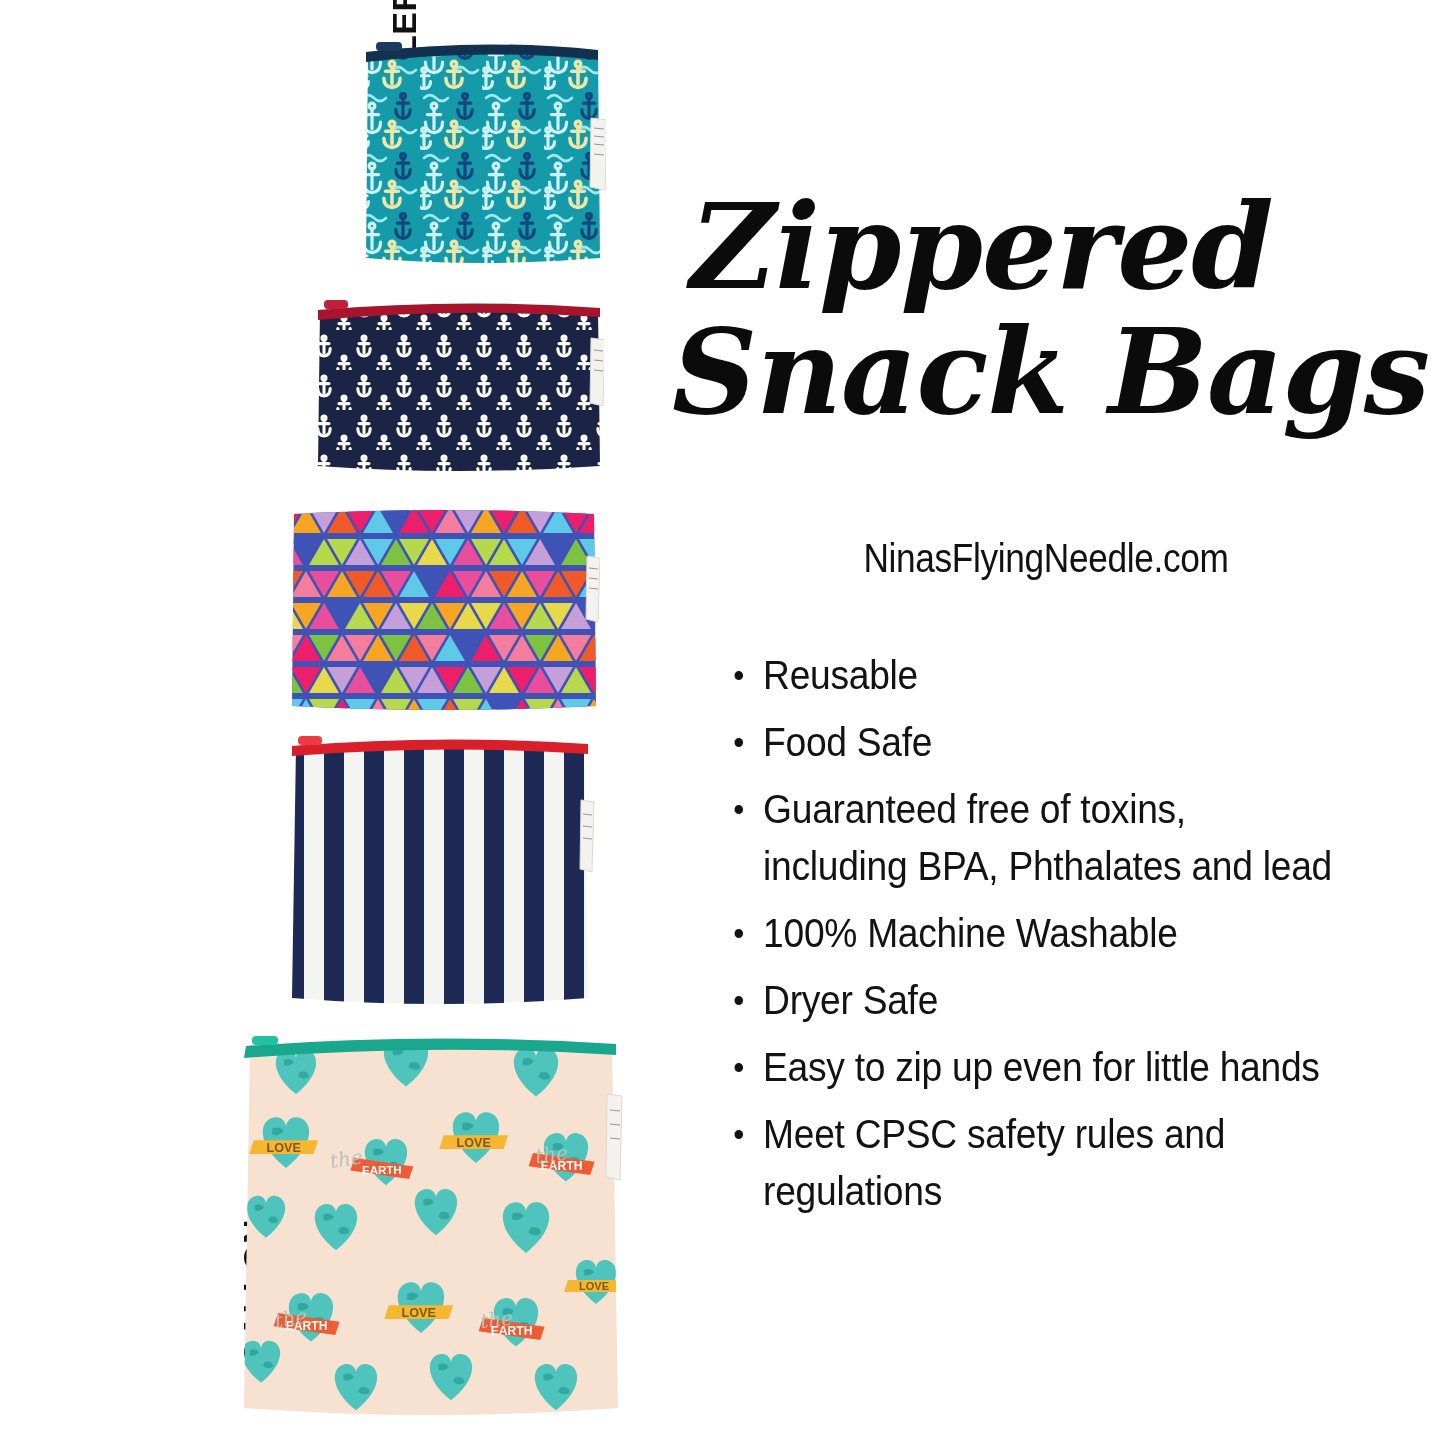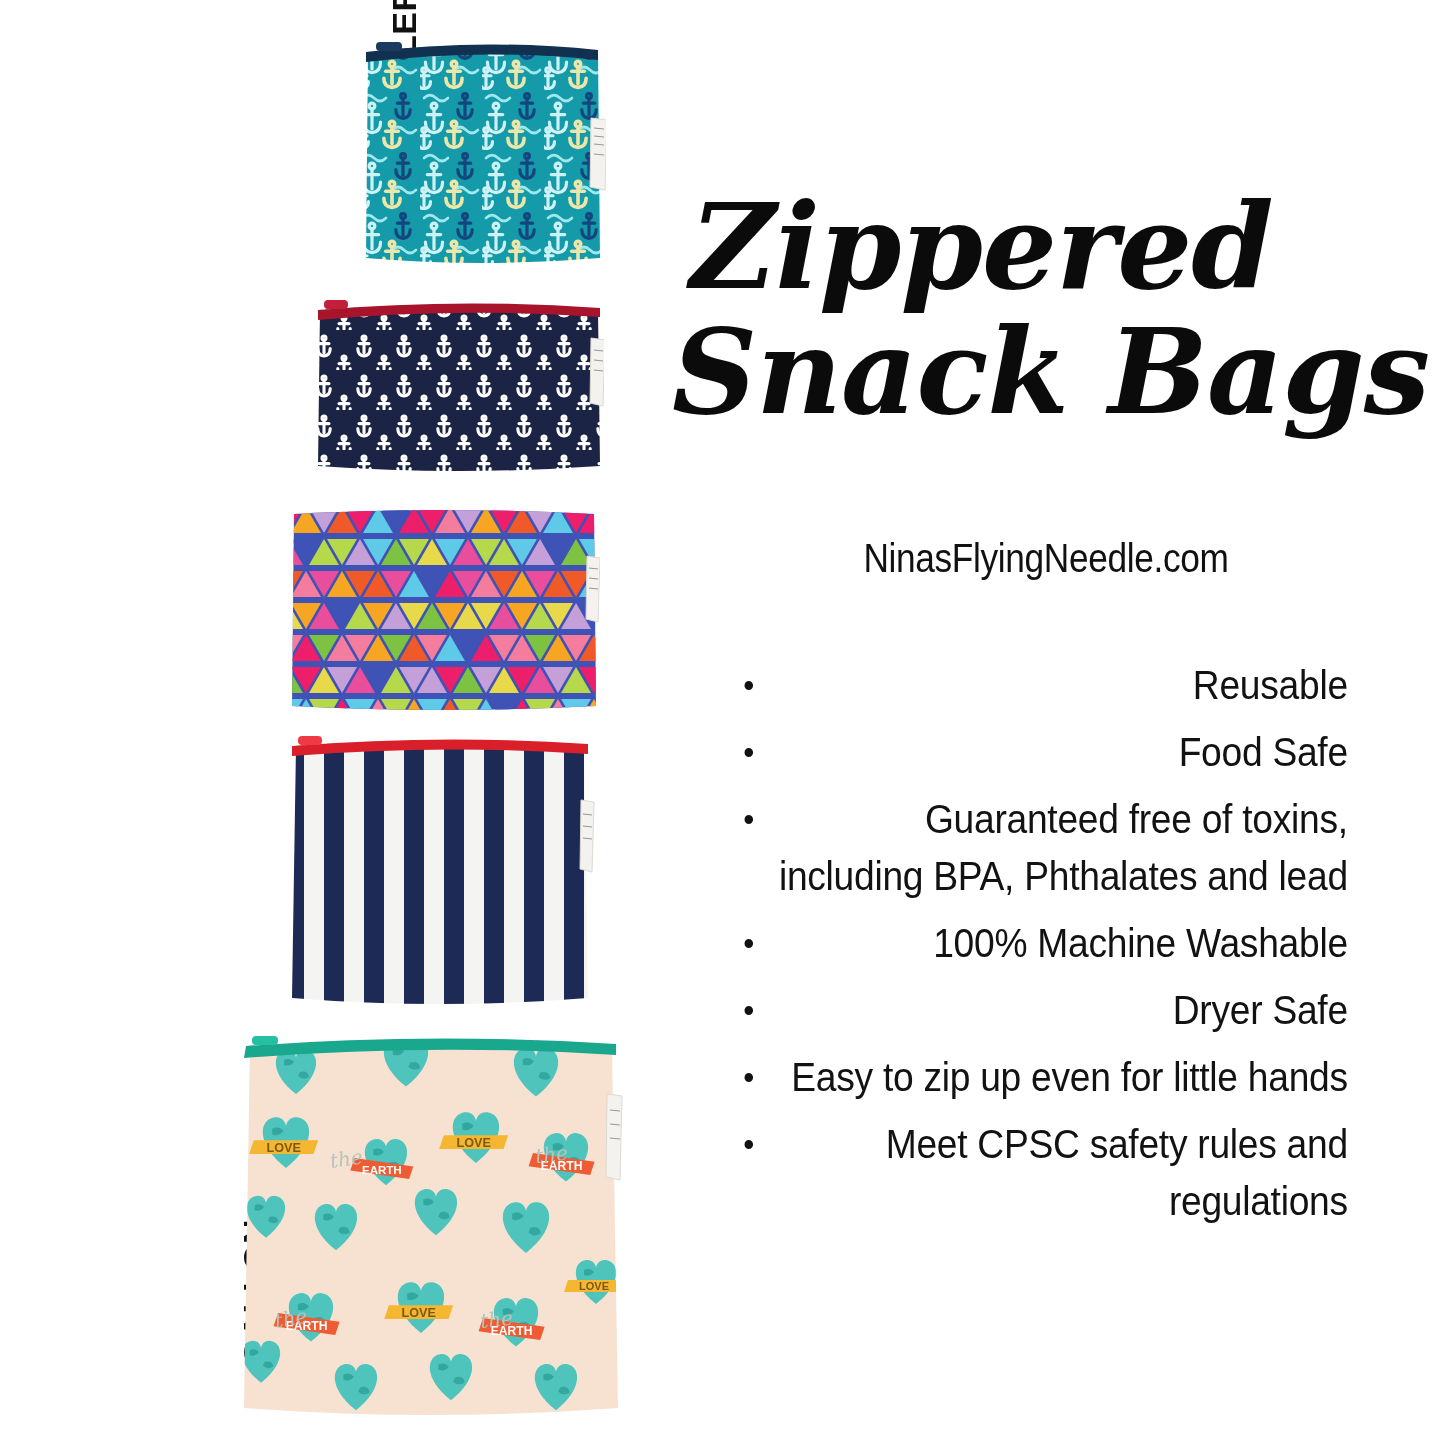--- a/index.html
+++ b/index.html
@@ -77,23 +77,22 @@
     transform: scaleX(0.86);
     transform-origin: 50% 50%;
   }
 
   .features {
     position: absolute;
     left: 722px;
     top: 645px;
     width: 660px;
     list-style: none;
-    margin: 12px;
+    margin: 2px;
     padding: 0;
-    text-align: right;
   }
   .feature-item {
     position: relative;
     font-family: "Liberation Sans", sans-serif;
     font-size: 40px;
     line-height: 57px;
     color: #121212;
     padding-left: 42px;
     margin-bottom: 10px;
     letter-spacing: -0.3px;

